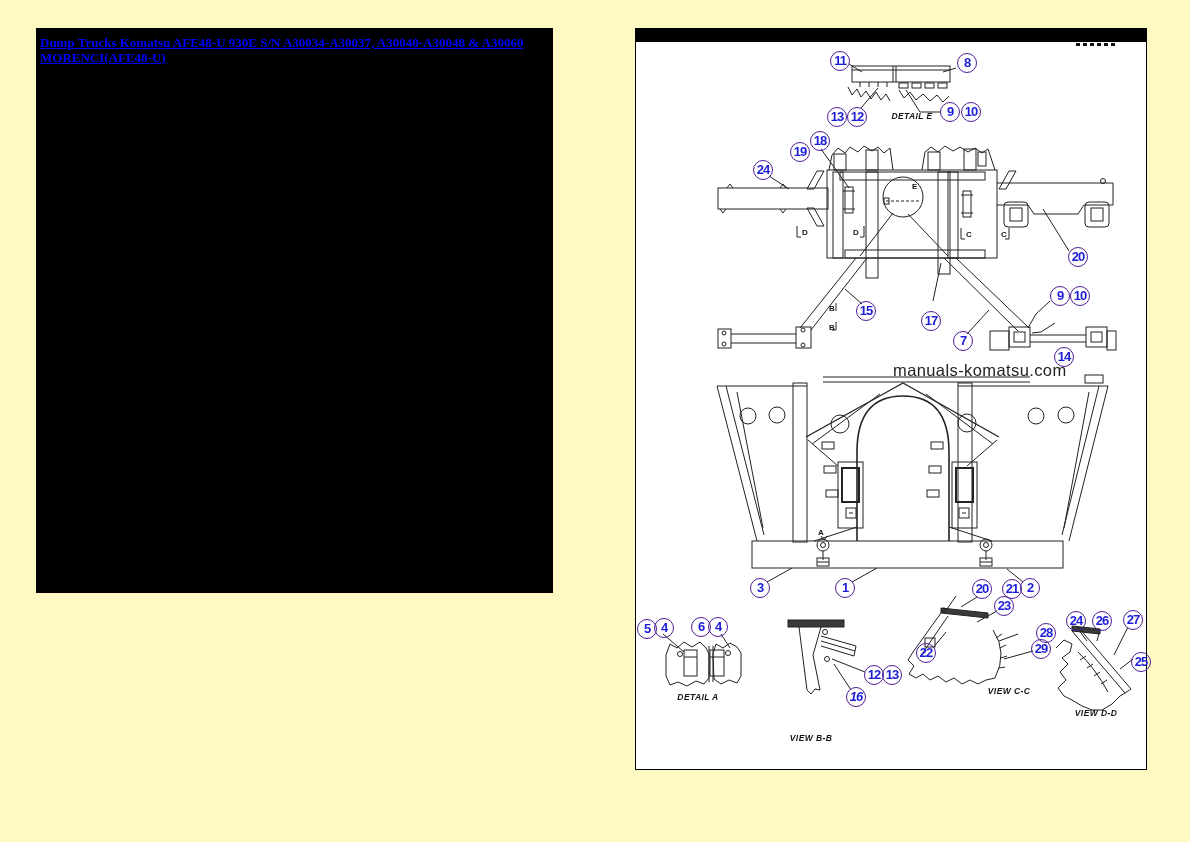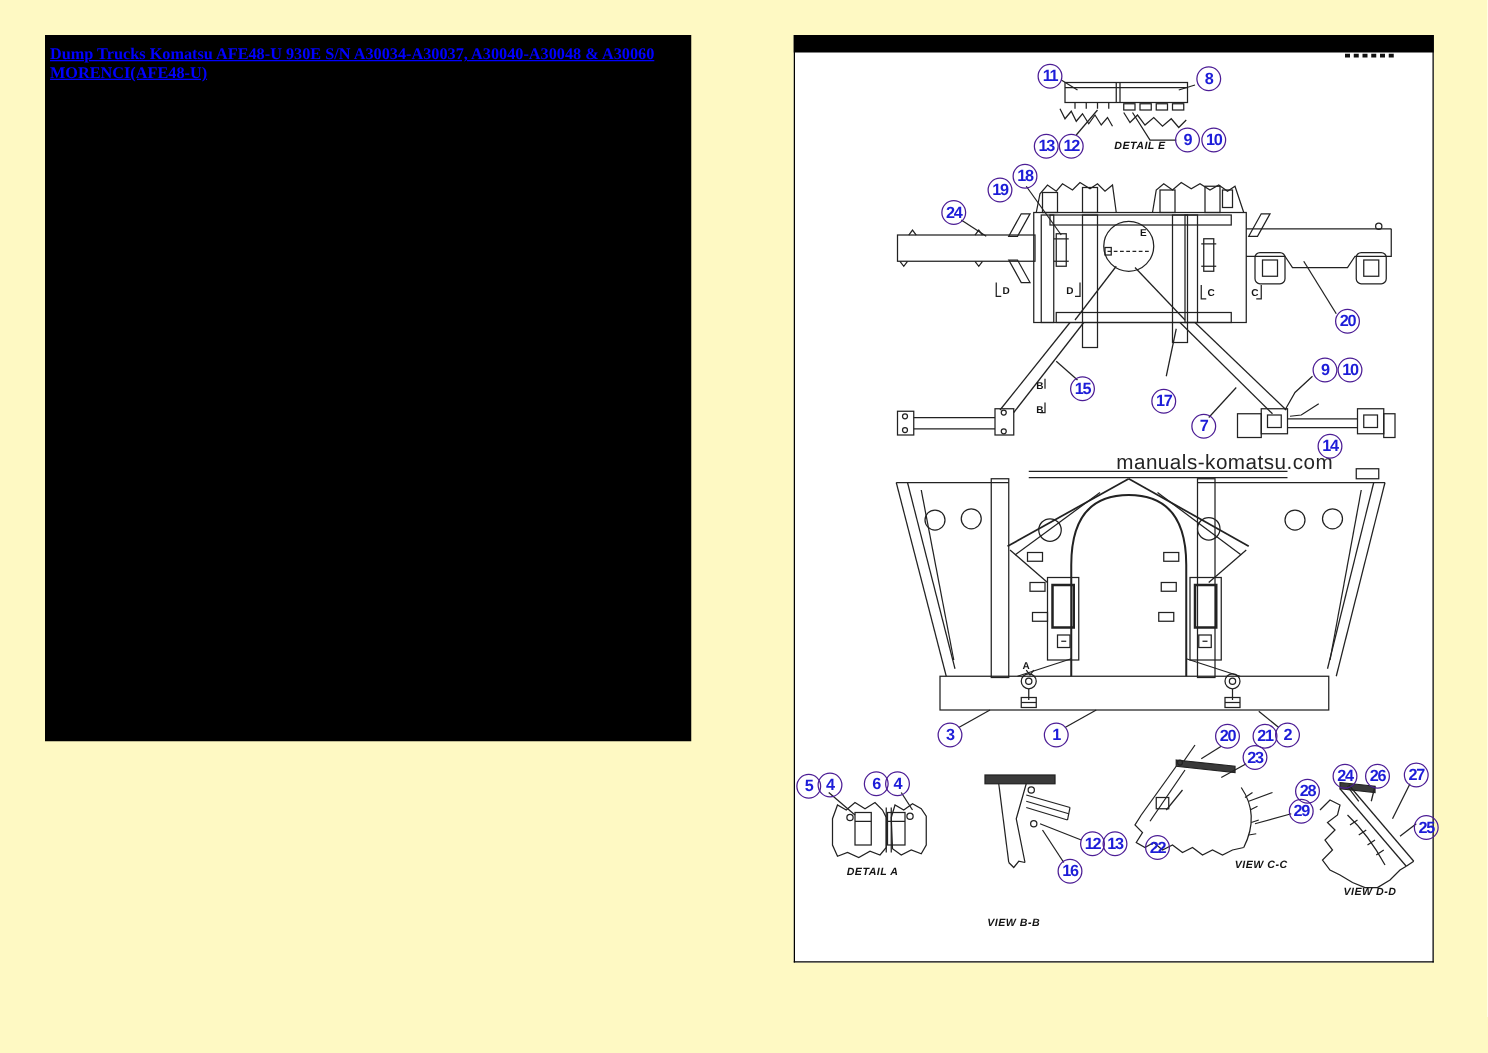--- a/index.html
+++ b/index.html
@@ -306,25 +306,25 @@
         <div class="callout" style="left: 1054px; top: 328px; margin-top: 19px;">14</div>
         <div class="callout" style="left: 750px; top: 578px;">3</div>
         <div class="callout" style="left: 835px; top: 578px;">1</div>
         <div class="callout" style="left: 1020px; top: 578px;">2</div>
         <div class="callout" style="left: 637px; top: 619px;">5</div>
         <div class="callout" style="left: 654px; top: 618px;">4</div>
         <div class="callout" style="left: 691px; top: 617px;">6</div>
         <div class="callout" style="left: 708px; top: 617px;">4</div>
         <div class="callout" style="left: 864px; top: 665px;">12</div>
         <div class="callout" style="left: 882px; top: 665px;">13</div>
-        <div class="callout" style="left: 846px; top: 687px;">16</div>
+        <div class="callout" style="left: 846px; top: 687px; font-style: italic;">16</div>
         <div class="callout" style="left: 1002px; top: 579px;">21</div>
         <div class="callout" style="left: 972px; top: 579px;">20</div>
         <div class="callout" style="left: 994px; top: 596px;">23</div>
-        <div class="callout" style="left: 916px; top: 643px; margin-top: 25px;">22</div>
+        <div class="callout" style="left: 916px; top: 643px;">22</div>
         <div class="callout" style="left: 1016px; top: 623px; margin-left: 20px;">28</div>
         <div class="callout" style="left: 1031px; top: 639px;">29</div>
         <div class="callout" style="left: 1066px; top: 611px;">24</div>
         <div class="callout" style="left: 1092px; top: 611px;">26</div>
         <div class="callout" style="left: 1123px; top: 610px;">27</div>
         <div class="callout" style="left: 1131px; top: 652px;">25</div>
       </div>
     <div id="label-layer">
         <div class="view-label" style="left: 912px; top: 111px; font-style: italic;">DETAIL E</div>
         <div class="view-label" style="left: 698px; top: 692px;">DETAIL A</div>

